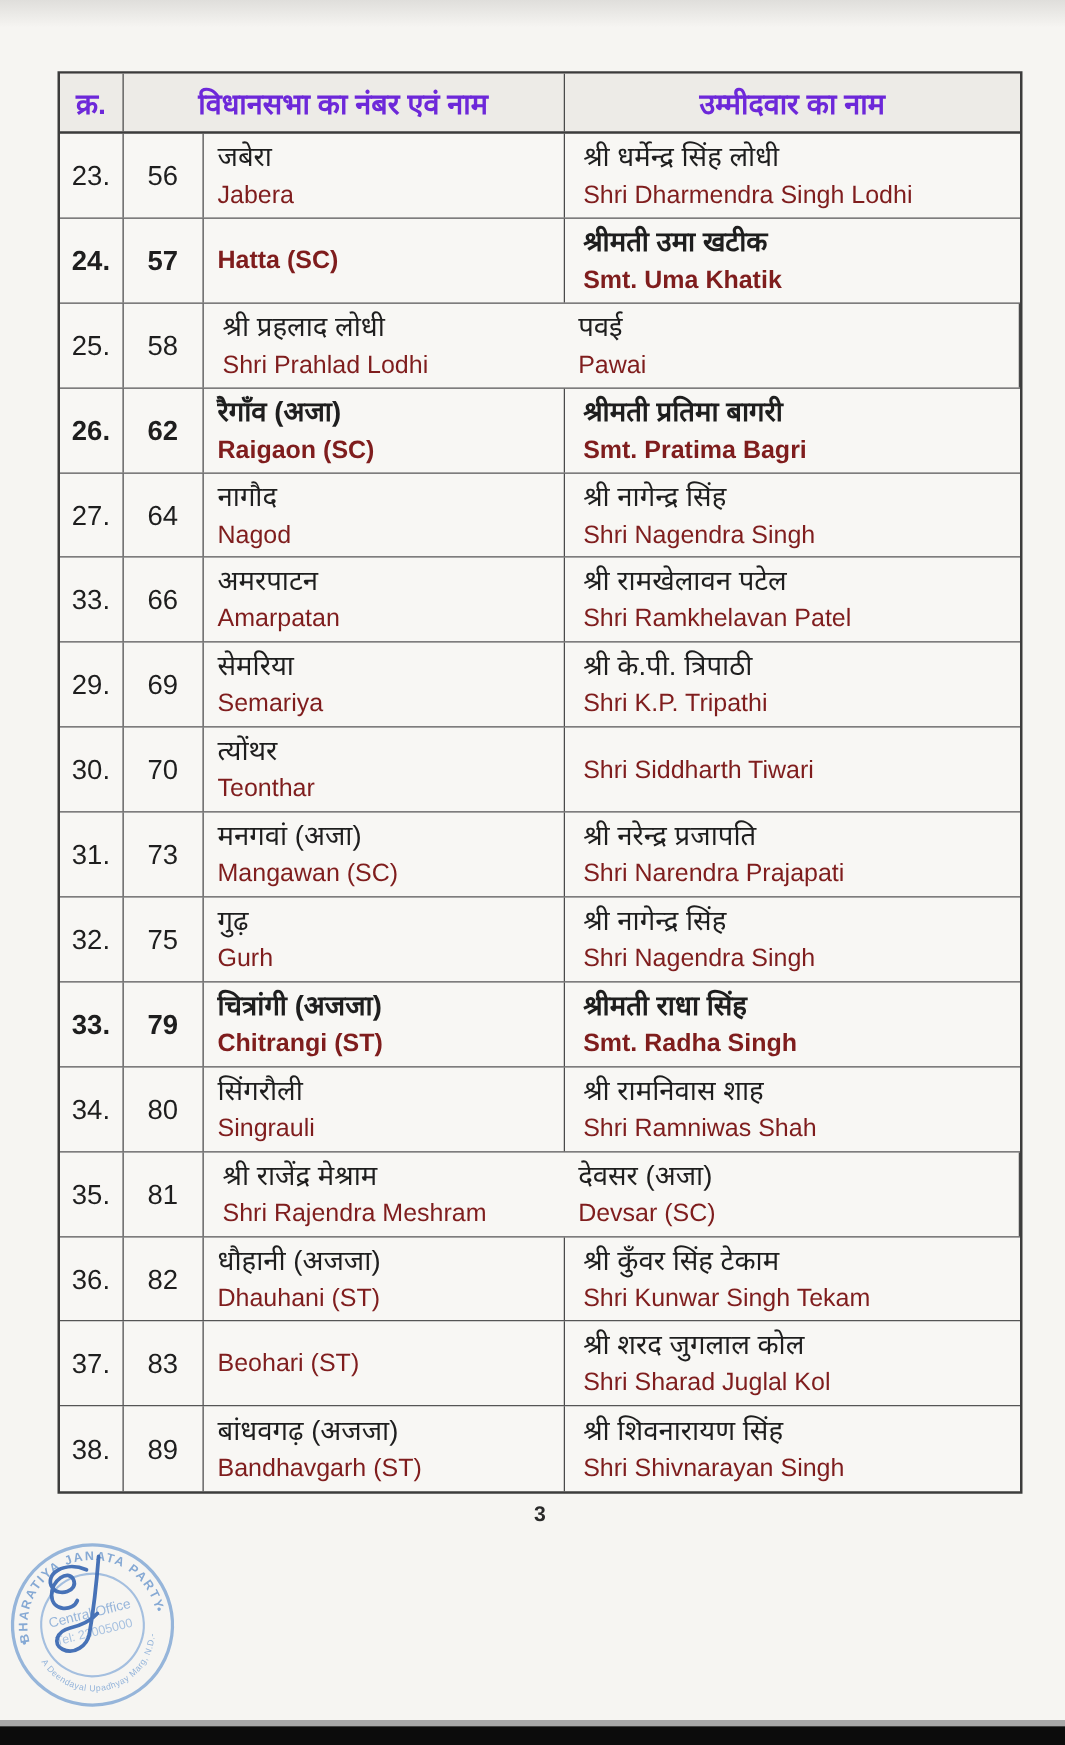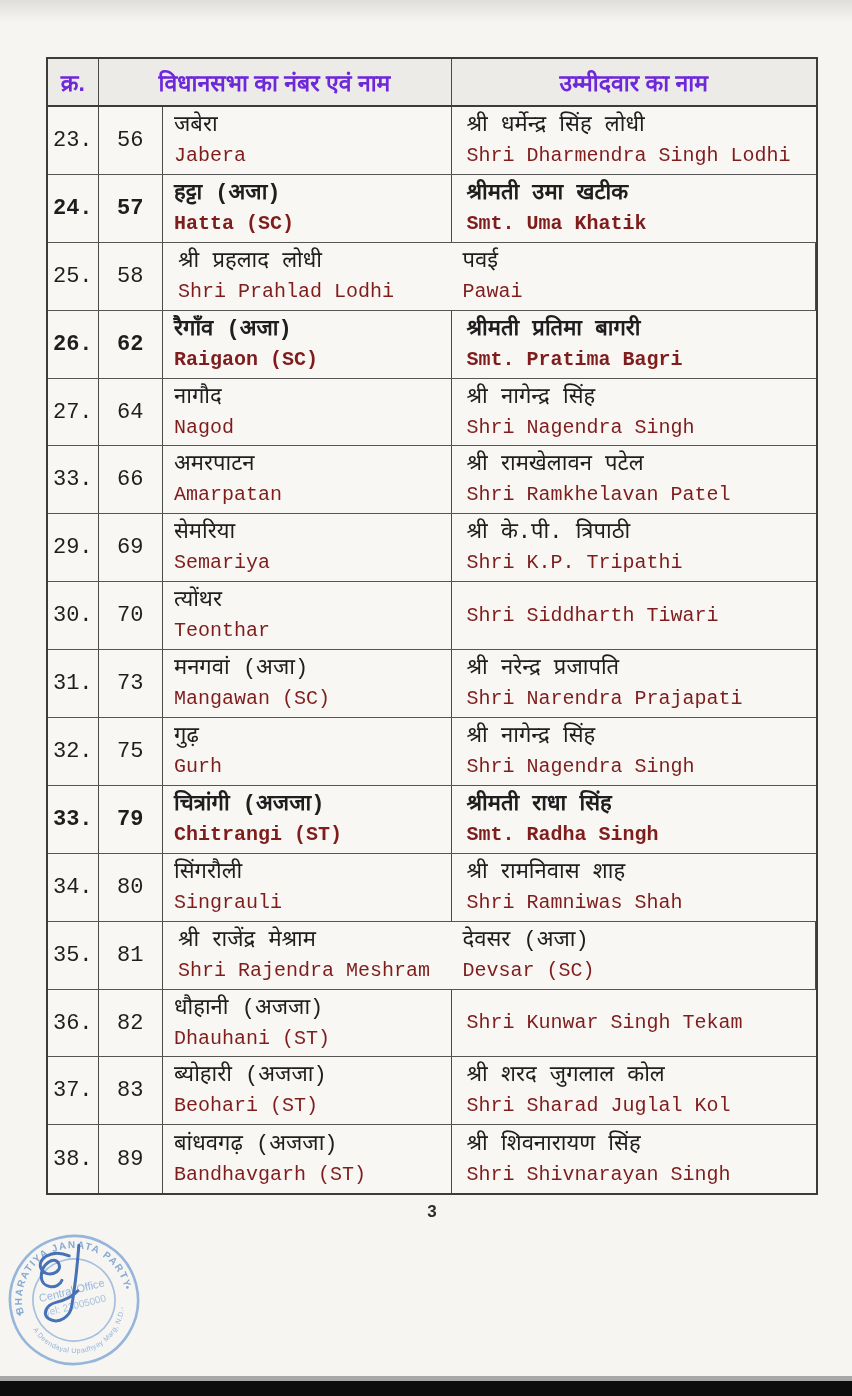--- a/index.html
+++ b/index.html
@@ -28,21 +28,21 @@
     height:48px;box-sizing:border-box;
     border-bottom:2px solid #3c3c3c;
     background:#edebe7;
   }
   .thead .hcell{
     display:flex;align-items:center;justify-content:center;
     font-weight:700;font-size:23px;color:#6d28d9;
     box-sizing:border-box;
   }
   .hcell.b-r{border-right:1.5px solid #4a4a4a;}
-  .tbody{width:100%;font-family:Liberation Mono, monospace;}
+  .tbody{width:100%;}
   .trow{
     display:grid;grid-template-columns:50.5px 64.5px 288.5px 1fr;
     height:67.9px;box-sizing:border-box;
     border-bottom:1.5px solid #555;
   }
   .trow:last-child{border-bottom:none;}
   .cell{
     box-sizing:border-box;display:flex;flex-direction:column;
     justify-content:center;color:#1e1e1e;overflow:hidden;
   }
@@ -103,21 +103,20 @@
   </div>
 
   <div class="trow bold-row">
     <div class="cell c-serial">
       <span class="hi">24.</span>
     </div>
     <div class="cell c-num">
       <span class="hi">57</span>
     </div>
     <div class="cell c-name">
-      <div class="hi">हट्टा (अजा)</div>
       <div class="en">Hatta (SC)</div>
     </div>
     <div class="cell c-cand">
       <div class="hi">श्रीमती उमा खटीक</div>
       <div class="en">Smt. Uma Khatik</div>
     </div>
   </div>
 
   <div class="trow">
     <div class="cell c-serial">
@@ -310,33 +309,33 @@
       <span class="hi">36.</span>
     </div>
     <div class="cell c-num">
       <span class="hi">82</span>
     </div>
     <div class="cell c-name">
       <div class="hi">धौहानी (अजजा)</div>
       <div class="en">Dhauhani (ST)</div>
     </div>
     <div class="cell c-cand">
+      <div class="hi">श्री कुँवर सिंह टेकाम</div>
       <div class="en">Shri Kunwar Singh Tekam</div>
     </div>
   </div>
 
   <div class="trow">
     <div class="cell c-serial">
       <span class="hi">37.</span>
     </div>
     <div class="cell c-num">
       <span class="hi">83</span>
     </div>
     <div class="cell c-name">
-      <div class="hi">ब्योहारी (अजजा)</div>
       <div class="en">Beohari (ST)</div>
     </div>
     <div class="cell c-cand">
       <div class="hi">श्री शरद जुगलाल कोल</div>
       <div class="en">Shri Sharad Juglal Kol</div>
     </div>
   </div>
 
   <div class="trow">
     <div class="cell c-serial">

